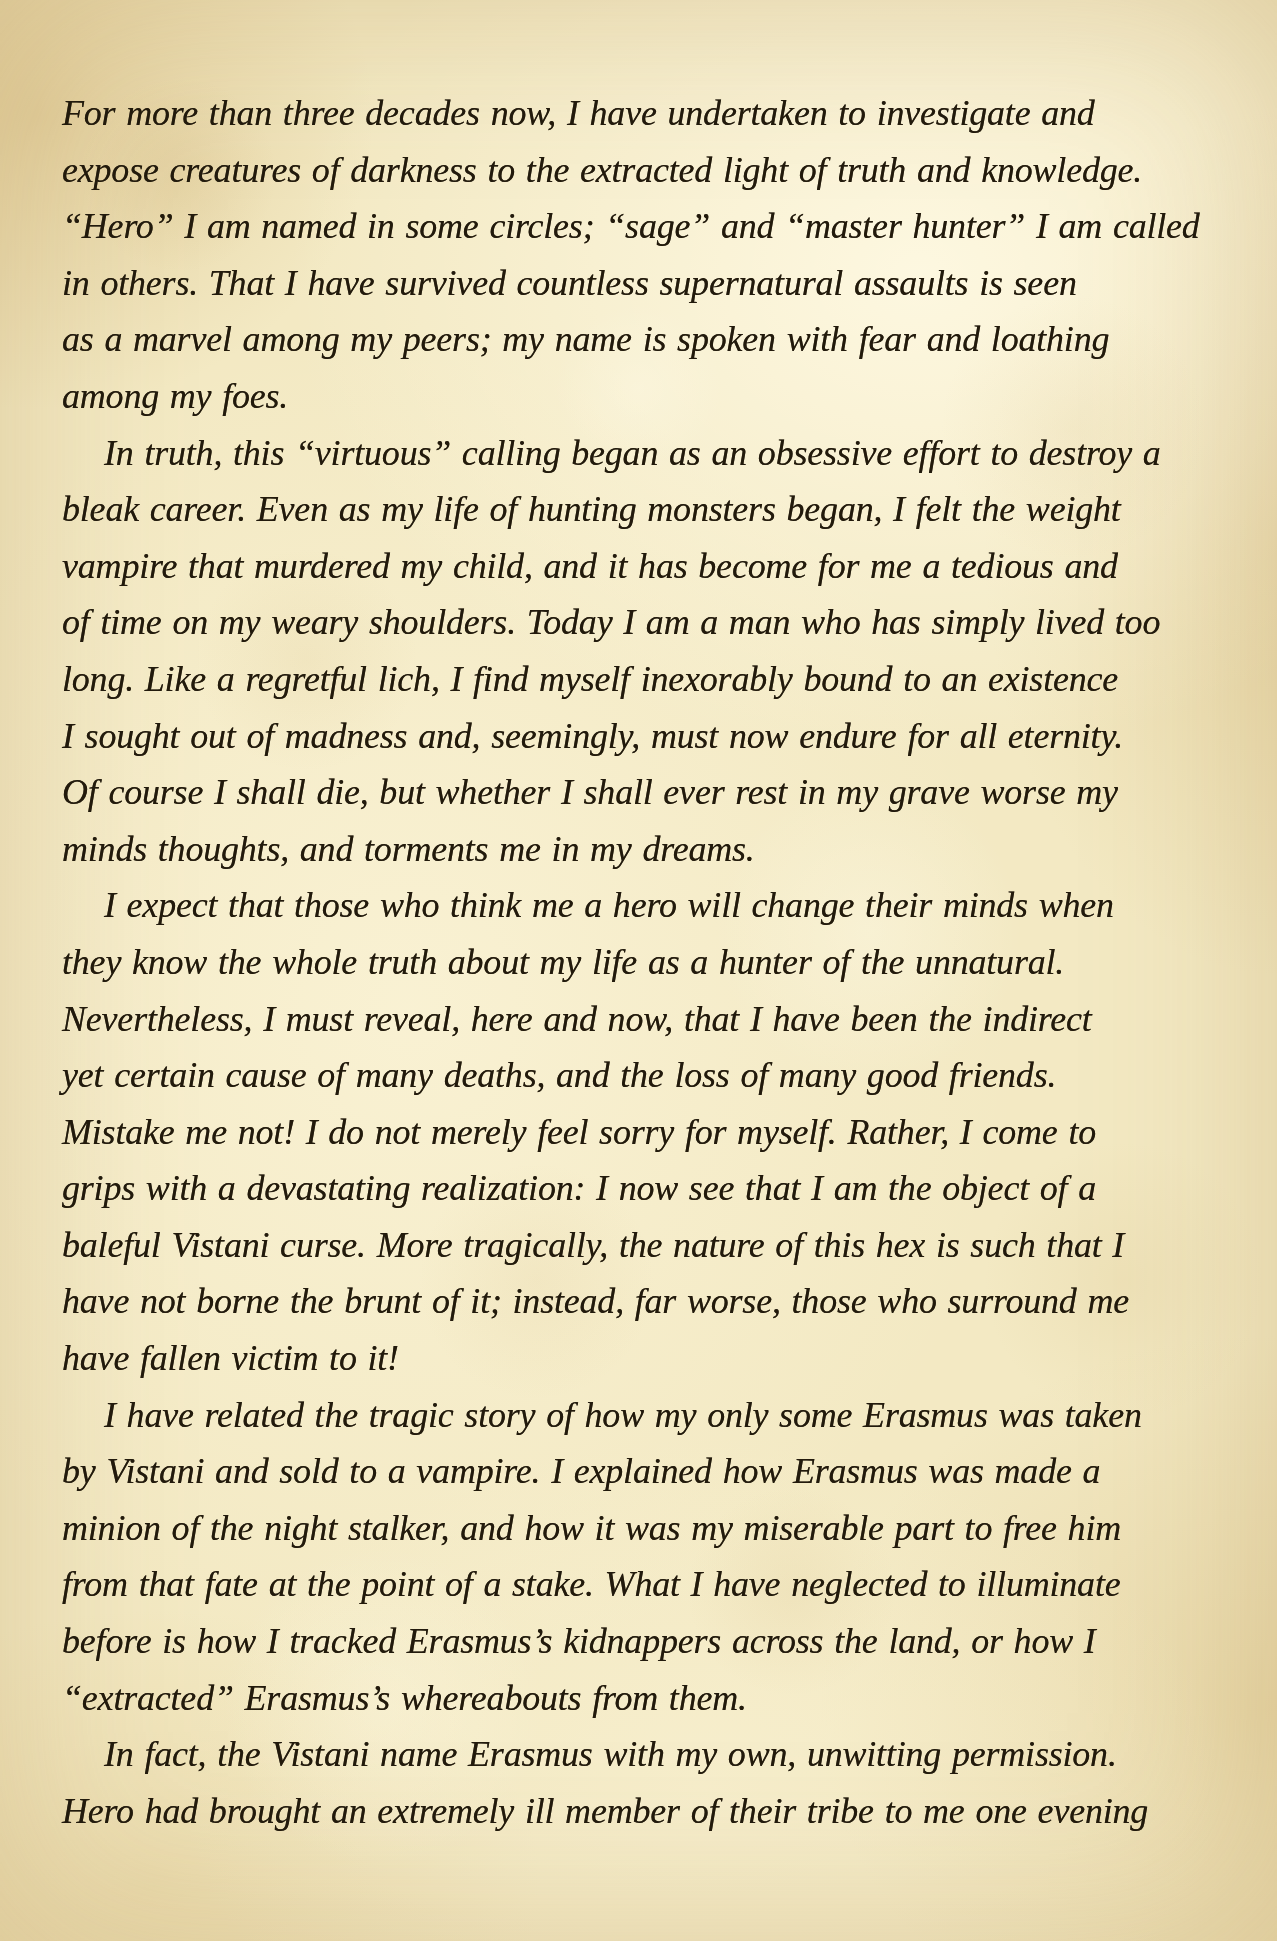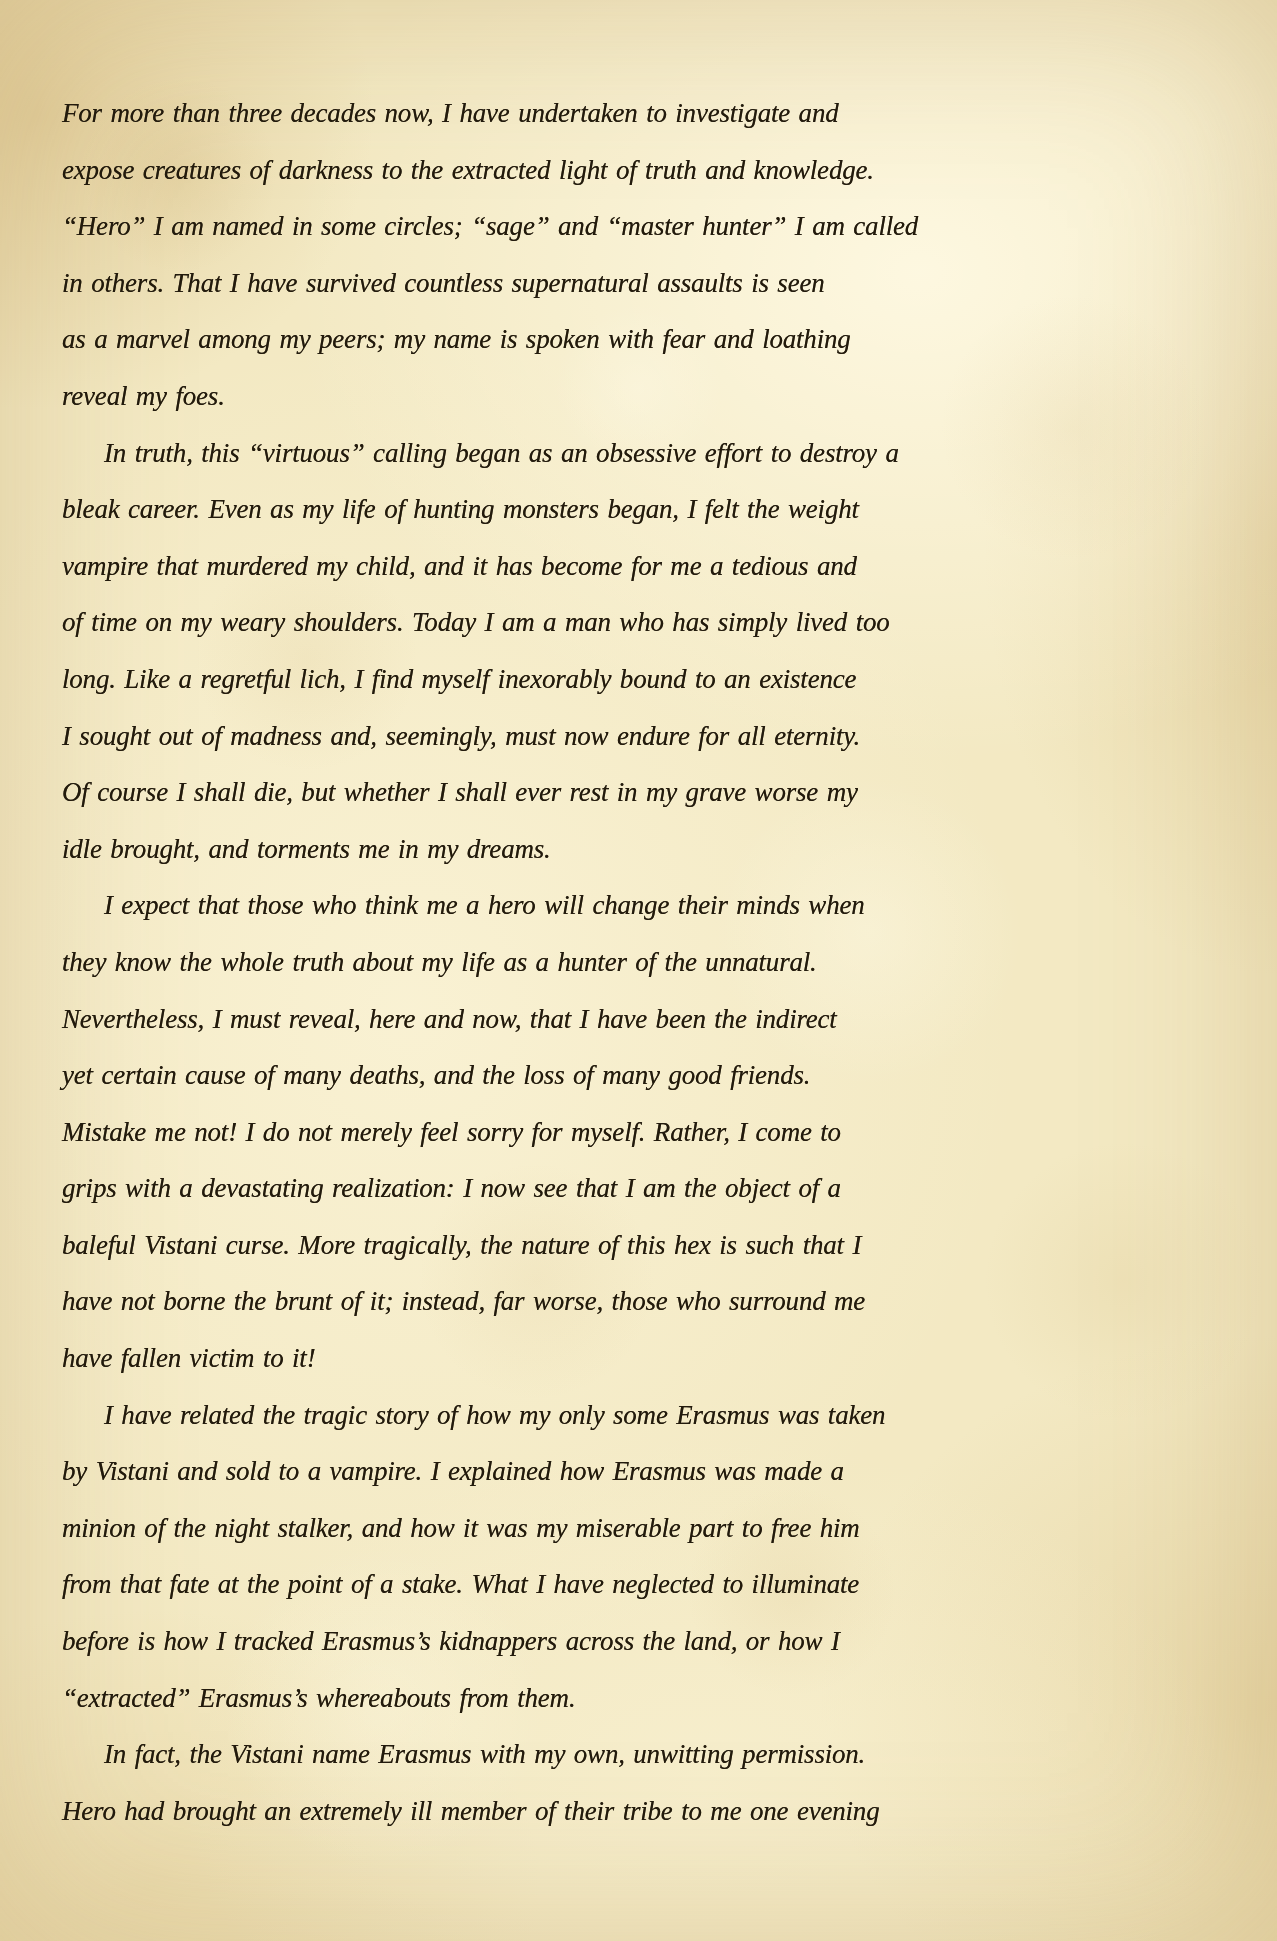--- a/index.html
+++ b/index.html
@@ -49,21 +49,21 @@
     left: 62px;
     top: 85px;
     width: 1160px;
     color: var(--ink);
   }
 
   .paragraph { margin: 0; }
 
   .line {
     font-style: italic;
-    font-size: 27px;
+    font-size: 36px;
     line-height: 56.6px;
     letter-spacing: -0.2px;
     word-spacing: 2px;
     white-space: nowrap;
     text-shadow: 0 0 0.6px rgba(34,26,12,0.75);
   }
 
   .paragraph.indent .line:first-child { text-indent: 42px; }
 </style>
 </head>
@@ -71,31 +71,31 @@
 
 <div class="page">
   <div class="mottle"></div>
   <div class="text-block">
       <div class="paragraph">
         <div class="line">For more than three decades now, I have undertaken to investigate and</div>
         <div class="line">expose creatures of darkness to the extracted light of truth and knowledge.</div>
         <div class="line">“Hero” I am named in some circles; “sage” and “master hunter” I am called</div>
         <div class="line">in others. That I have survived countless supernatural assaults is seen</div>
         <div class="line">as a marvel among my peers; my name is spoken with fear and loathing</div>
-        <div class="line">reveal my foes.</div>
+        <div class="line">among my foes.</div>
       </div>
       <div class="paragraph indent">
         <div class="line">In truth, this “virtuous” calling began as an obsessive effort to destroy a</div>
         <div class="line">bleak career. Even as my life of hunting monsters began, I felt the weight</div>
         <div class="line">vampire that murdered my child, and it has become for me a tedious and</div>
         <div class="line">of time on my weary shoulders. Today I am a man who has simply lived too</div>
         <div class="line">long. Like a regretful lich, I find myself inexorably bound to an existence</div>
         <div class="line">I sought out of madness and, seemingly, must now endure for all eternity.</div>
         <div class="line">Of course I shall die, but whether I shall ever rest in my grave worse my</div>
-        <div class="line">idle brought, and torments me in my dreams.</div>
+        <div class="line">minds thoughts, and torments me in my dreams.</div>
       </div>
       <div class="paragraph indent">
         <div class="line">I expect that those who think me a hero will change their minds when</div>
         <div class="line">they know the whole truth about my life as a hunter of the unnatural.</div>
         <div class="line">Nevertheless, I must reveal, here and now, that I have been the indirect</div>
         <div class="line">yet certain cause of many deaths, and the loss of many good friends.</div>
         <div class="line">Mistake me not! I do not merely feel sorry for myself. Rather, I come to</div>
         <div class="line">grips with a devastating realization: I now see that I am the object of a</div>
         <div class="line">baleful Vistani curse. More tragically, the nature of this hex is such that I</div>
         <div class="line">have not borne the brunt of it; instead, far worse, those who surround me</div>

